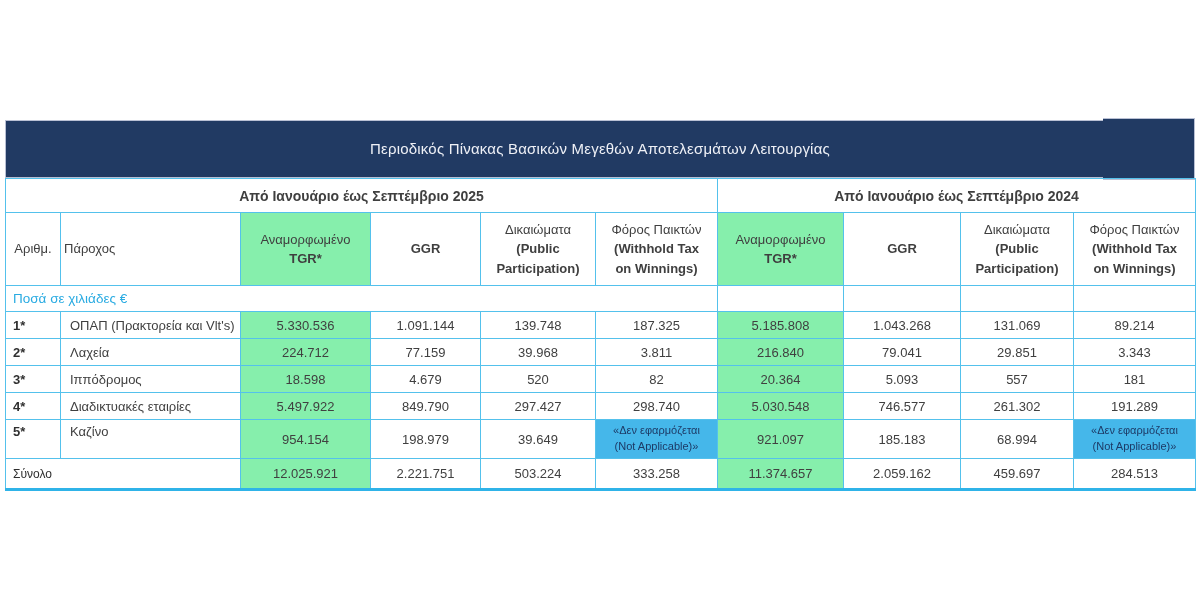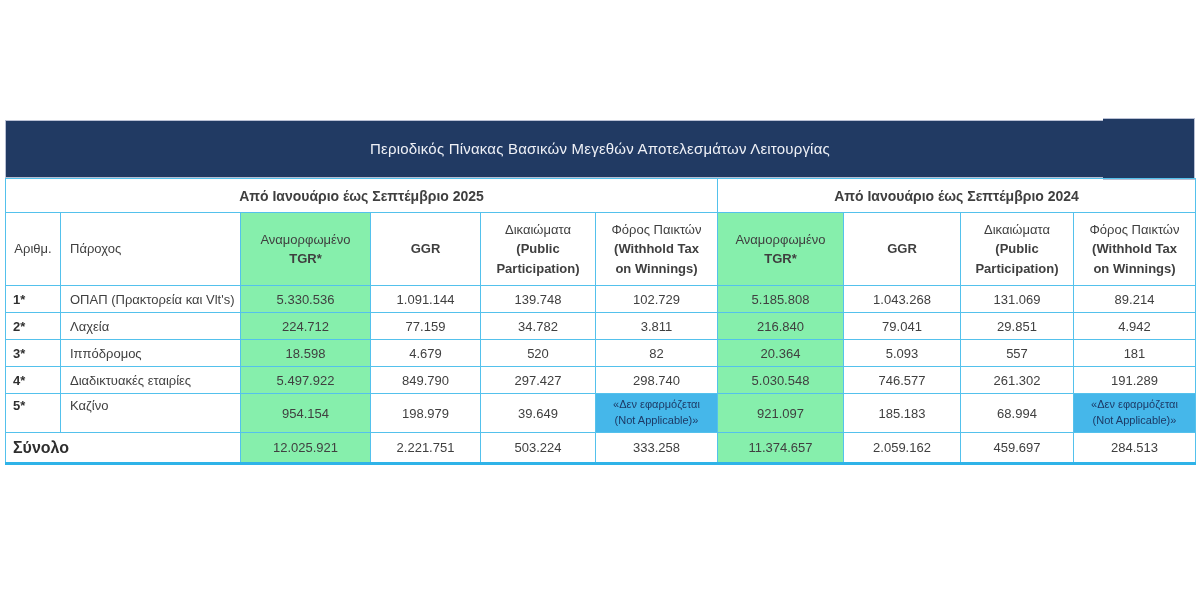--- a/index.html
+++ b/index.html
@@ -30,21 +30,21 @@
   tr.total-row td { height:31px; }
 
   .shaded { background:#86efac; }
   .bold { font-weight:bold; }
   .blk { display:block; }
 
   td.num-cell { text-align:left; padding-left:7px; font-weight:bold; color:#303030; }
   td.provider-cell { text-align:left; padding-left:9px; }
   td.vtop { vertical-align:top; padding-top:4px; }
   td.posa-label { text-align:left; padding-left:7px; color:#29abe2; font-size:13.5px; }
-  td.total-label { text-align:left; padding-left:7px; font-weight:bold; font-size:16px; color:#2e2e2e;margin-left:40px; }
+  td.total-label { text-align:left; padding-left:7px; font-weight:normal; font-size:12px; color:#2e2e2e;margin-left:40px; }
   td.na-cell { background:#45b7ea; color:#1d3a66; font-size:11px; line-height:1.45; padding:2px 1px; }
   td.value-cell { color:#404040; }
 </style>
 </head>
 <body>
 
 <div class="stage">
 
   <div class="band-main"></div>
   <div class="band-right"></div>
@@ -67,21 +67,21 @@
     </colgroup>
 
     <tbody>
         <tr class="section-row">
       <td colspan="6">Από Ιανουάριο έως Σεπτέμβριο 2025</td>
       <td colspan="4">Από Ιανουάριο έως Σεπτέμβριο 2024</td>
     </tr>
 
     <tr class="colhead-row">
       <th>Αριθμ.</th>
-      <th style="text-align:left; padding-left:9px;">Πάροχος</th>
+      <th style="text-align:left; padding-left:3px;">Πάροχος</th>
       <th class="shaded">
         <span class="blk">Αναμορφωμένο</span>
         <span class="blk bold">TGR*</span>
       </th>
       <th class="bold">GGR</th>
       <th>
         <span class="blk">Δικαιώματα</span>
         <span class="blk bold">(Public</span>
         <span class="blk bold">Participation)</span>
       </th>
@@ -100,45 +100,52 @@
         <span class="blk bold">(Public</span>
         <span class="blk bold">Participation)</span>
       </th>
       <th>
         <span class="blk">Φόρος Παικτών</span>
         <span class="blk bold">(Withhold Tax</span>
         <span class="blk bold">on Winnings)</span>
       </th>
     </tr>
 
+    <tr class="posa-row">
+      <td colspan="6" class="posa-label">Ποσά σε χιλιάδες €</td>
+      <td></td>
+      <td></td>
+      <td></td>
+      <td></td>
+    </tr>
 
     <tr class="data-row">
       <td class="num-cell">1*</td>
       <td class="provider-cell">ΟΠΑΠ (Πρακτορεία και Vlt's)</td>
       <td class="value-cell shaded">5.330.536</td>
       <td class="value-cell">1.091.144</td>
       <td class="value-cell">139.748</td>
-      <td class="value-cell">102.729</td>
+      <td class="value-cell">187.325</td>
       <td class="value-cell shaded">5.185.808</td>
       <td class="value-cell">1.043.268</td>
       <td class="value-cell">131.069</td>
       <td class="value-cell">89.214</td>
     </tr>
 
     <tr class="data-row">
       <td class="num-cell">2*</td>
       <td class="provider-cell">Λαχεία</td>
       <td class="value-cell shaded">224.712</td>
       <td class="value-cell">77.159</td>
-      <td class="value-cell">34.782</td>
+      <td class="value-cell">39.968</td>
       <td class="value-cell">3.811</td>
       <td class="value-cell shaded">216.840</td>
       <td class="value-cell">79.041</td>
       <td class="value-cell">29.851</td>
-      <td class="value-cell">4.942</td>
+      <td class="value-cell">3.343</td>
     </tr>
 
     <tr class="data-row">
       <td class="num-cell">3*</td>
       <td class="provider-cell">Ιππόδρομος</td>
       <td class="value-cell shaded">18.598</td>
       <td class="value-cell">4.679</td>
       <td class="value-cell">520</td>
       <td class="value-cell">82</td>
       <td class="value-cell shaded">20.364</td>

